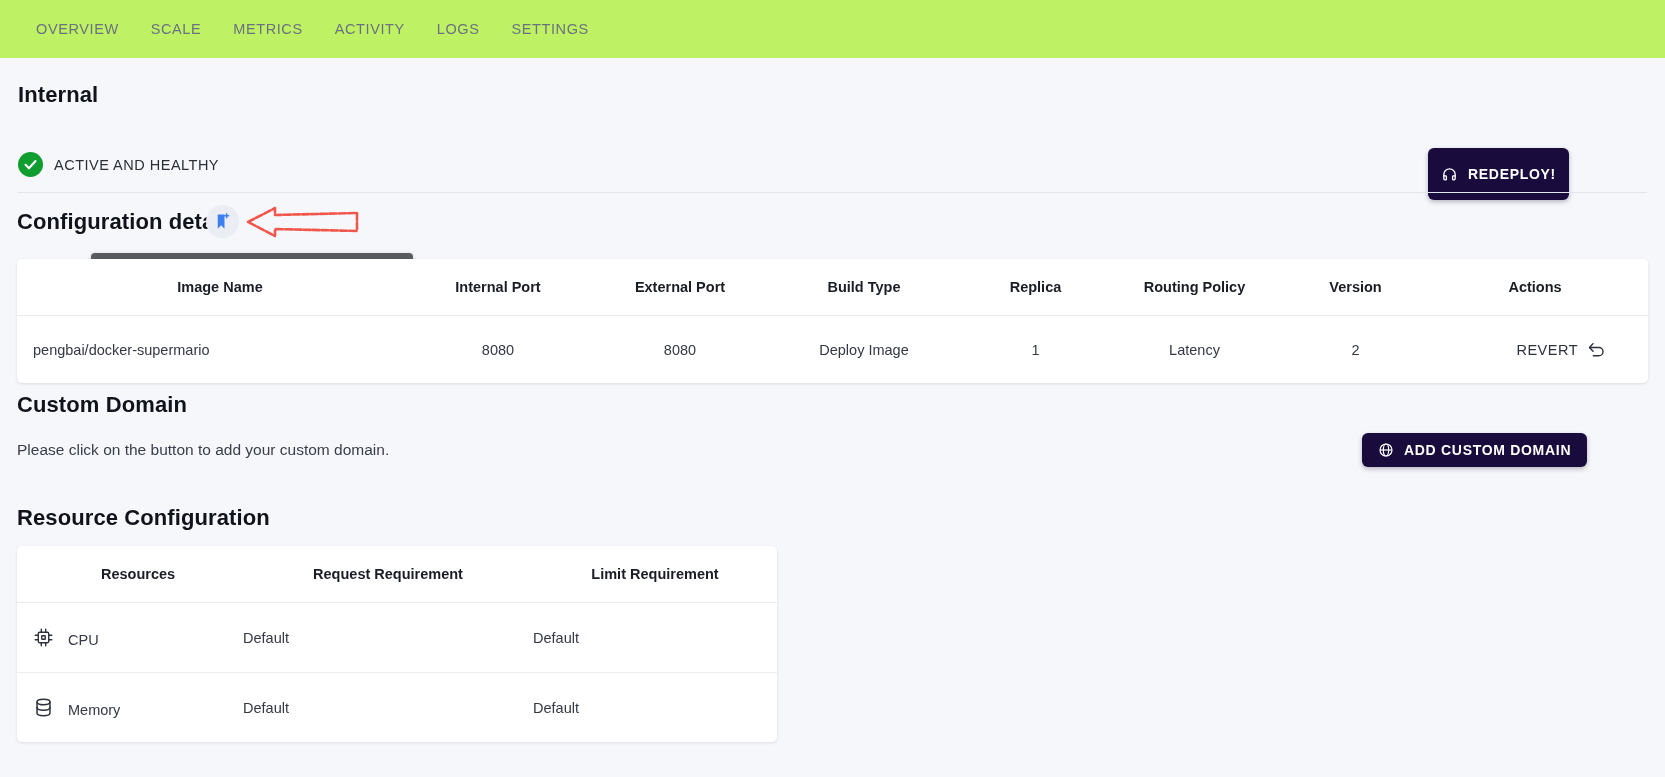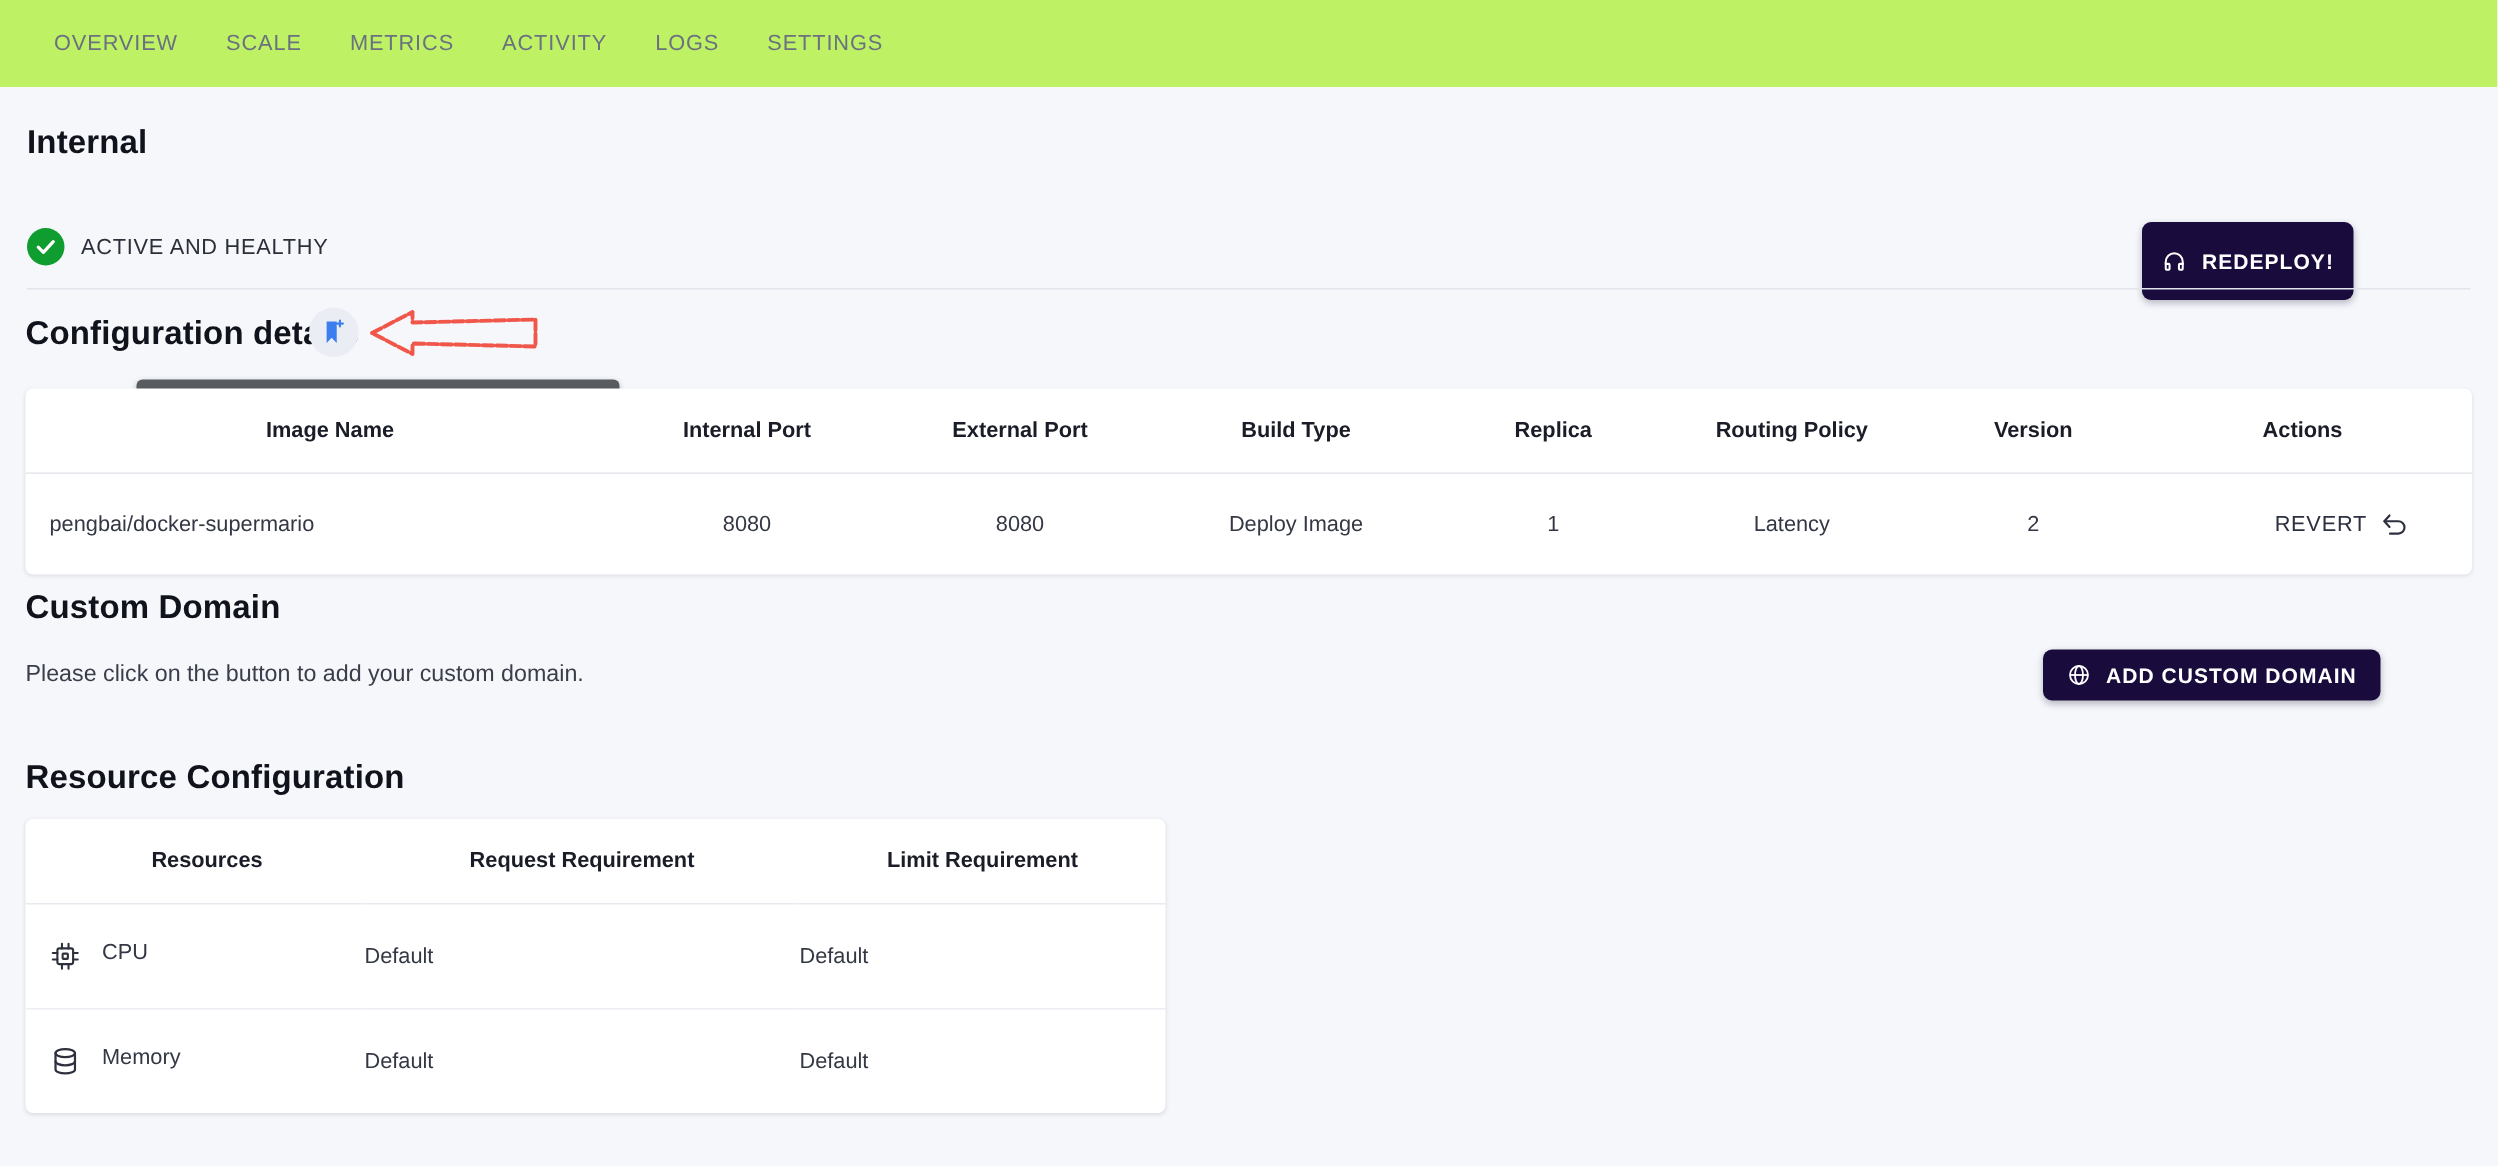--- a/index.html
+++ b/index.html
@@ -146,21 +146,21 @@
 
   .revert-cell { display: flex; align-items: center; justify-content: flex-end;
                  gap: 9px; padding-right: 28px; }
   .revert-txt { font-size: 14.5px; letter-spacing: .5px; color: #2c3040;
                 text-transform: uppercase; cursor: pointer; }
 
   
   .r-name { width: 226px; padding-left: 16px !important; }
   .r-req  { width: 290px; }
   .r-lim  { }
-  .res-cell { display: flex; align-items: flex-start; gap: 14px; }
+  .res-cell { display: flex; align-items: flex-end; gap: 14px; }
 
   
   .cd-head { position: absolute; left: 17px; top: 392px; }
   .cd-sub  { position: absolute; left: 17px; top: 441px; font-size: 15.5px; color: #3a3e4a; }
 
   
   .rc-head { position: absolute; left: 17px; top: 505px; }
 
   .ic { display: inline-flex; align-items: center; justify-content: center; }
 </style>

